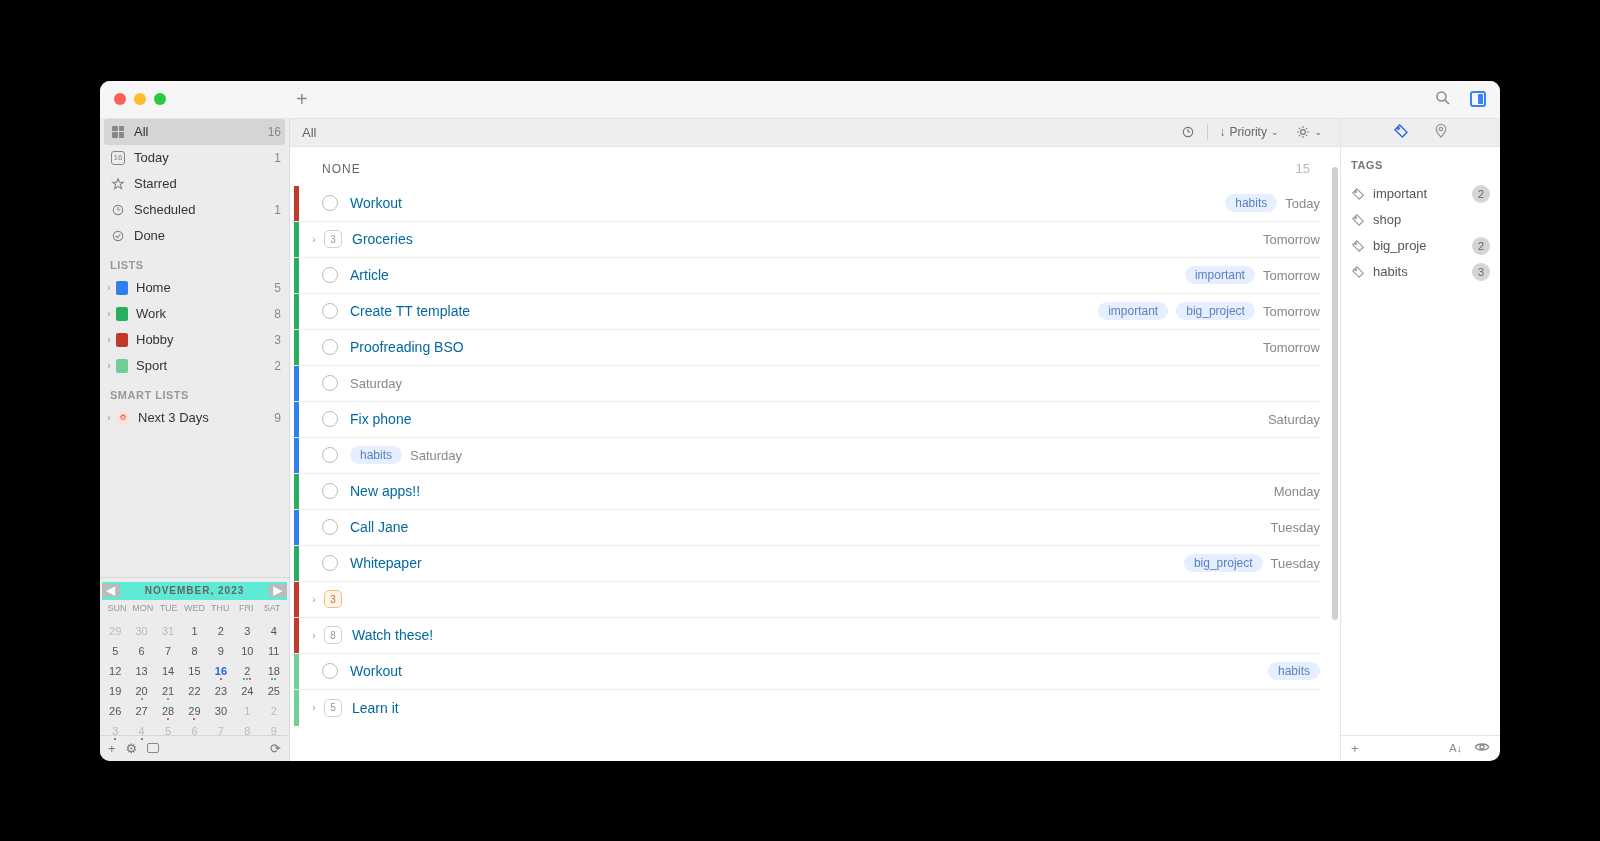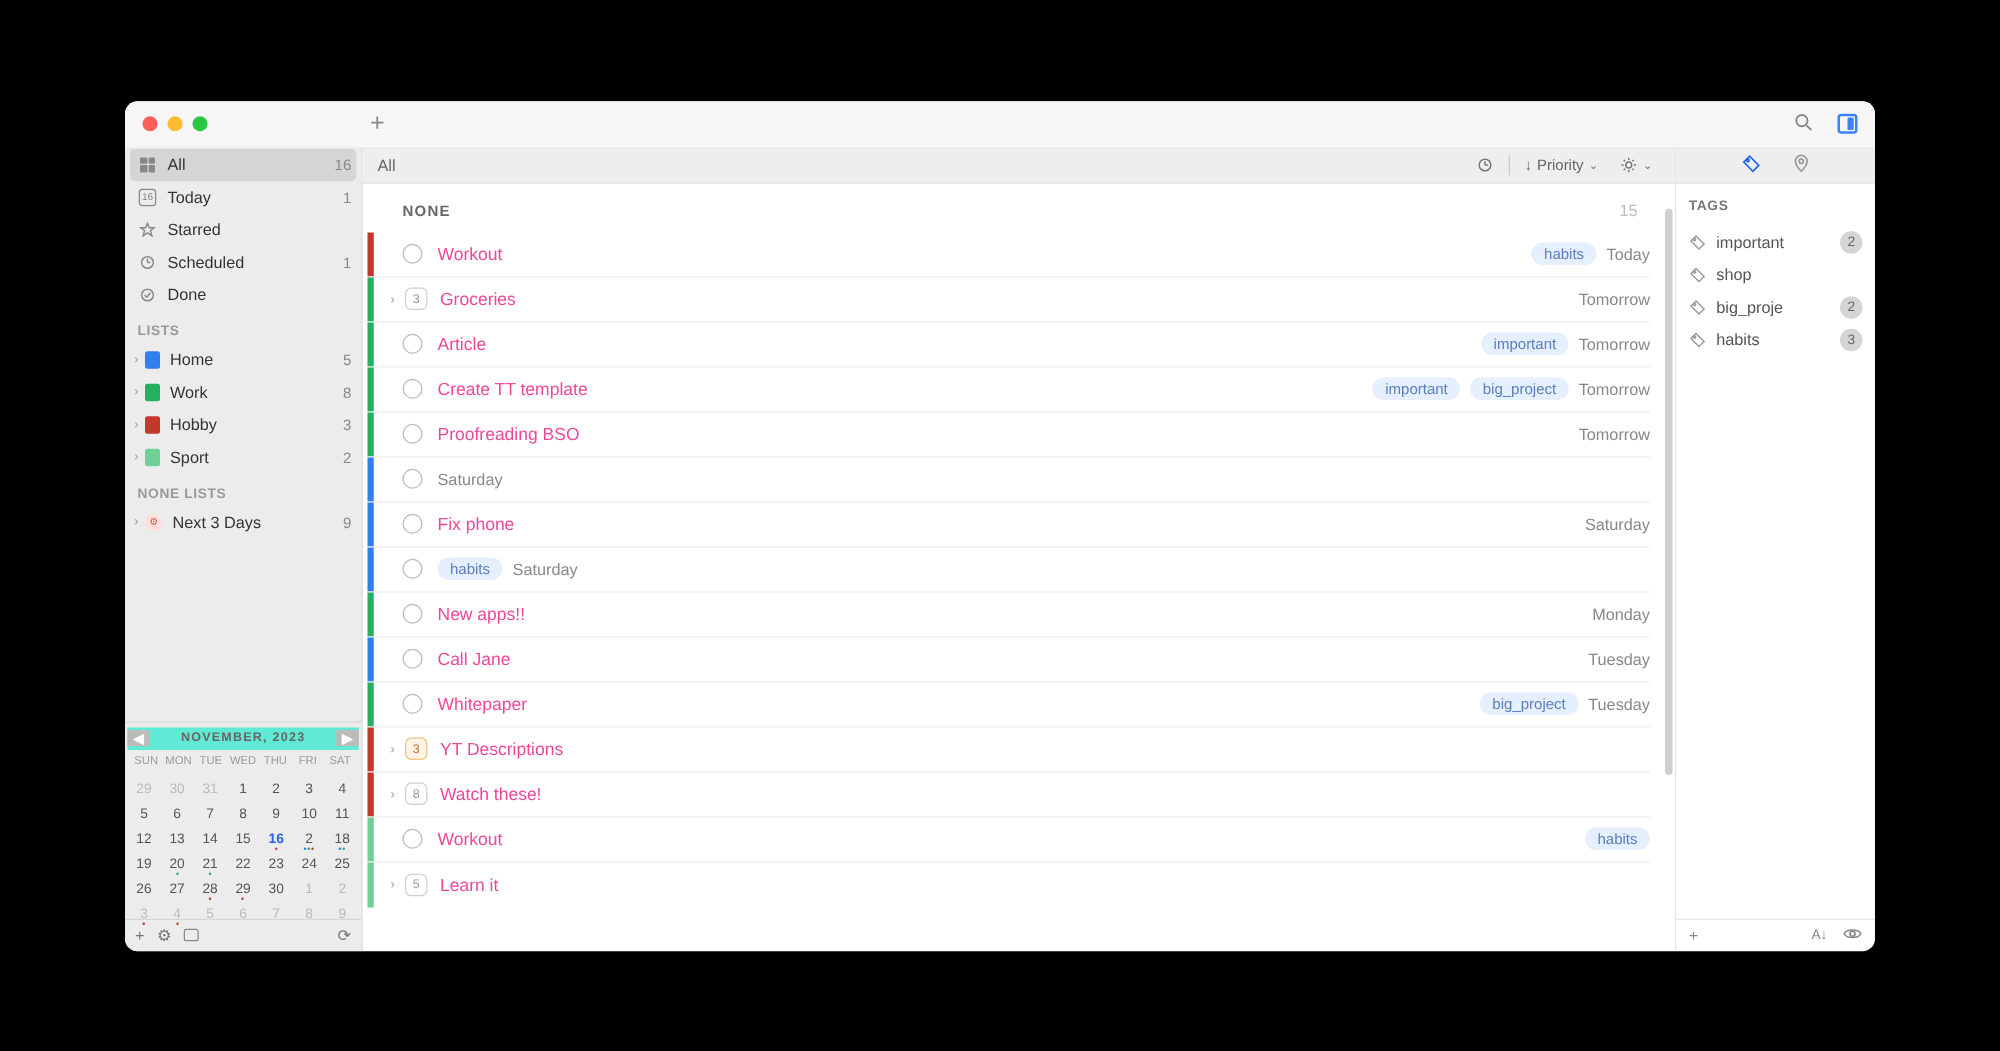--- a/index.html
+++ b/index.html
@@ -106,21 +106,21 @@
     padding: 0 12px; border-bottom:1px solid #e3e3e3; color:#666; font-size:13px;
     gap:8px;
   }
   .mh-right { margin-left:auto; display:flex; align-items:center; gap:6px;}
   .mh-btn { display:flex; align-items:center; gap:4px; padding:2px 6px; border-radius:4px; cursor:pointer; color:#666; font-size:12px;}
   .mh-btn svg{ width:14px; height:14px; stroke:#777; fill:none; stroke-width:2;}
   .mh-sep { width:1px; height:16px; background:#ccc; }
 
   .tasks { flex:1; overflow-y:auto; padding:14px 20px 20px 4px; position:relative;}
   .section-head { display:flex; align-items:baseline; padding: 0 10px 10px 28px; }
-  .section-title { font-size:12px; font-weight:700; letter-spacing:1px; color:#666;}
+  .section-title { font-size:12px; font-weight:400; letter-spacing:1px; color:#666;}
   .section-count { margin-left:auto; color:#bbb; font-size:13px; font-weight:400;}
 
   .task {
     display:flex; align-items:center;
     height:36px;
     border-bottom:1px solid #eee;
     position:relative;
     padding-left: 28px;
   }
   .task:last-child{ border-bottom:none; }
@@ -129,21 +129,21 @@
   .task .check {
     width:16px; height:16px; border:1.5px solid #bbb; border-radius:50%;
     margin-right:12px; flex-shrink:0;
   }
   .task .subcount {
     width:18px; height:18px; border:1px solid #d0d0d0; border-radius:5px;
     font-size:10px; display:flex; align-items:center; justify-content:center;
     margin-right:10px; color:#999; background:#fff; flex-shrink:0;
   }
   .task .subcount.warm{ background:#fff4e6; border-color:#f0c080; color:#c07030;}
-  .task .title { flex:1; font-size:14px; color:#ec4899; white-space:nowrap; overflow:hidden; text-overflow:ellipsis;}
+  .task .title { flex:1; font-size:14px; color:#0369a1; white-space:nowrap; overflow:hidden; text-overflow:ellipsis;}
   .task .meta { display:flex; align-items:center; gap:8px; color:#888; font-size:13px;}
   .pill { background:#e6efff; color:#5a7fbf; padding:2px 10px; border-radius:10px; font-size:12px;}
   .main-scrollbar { width:6px; background:transparent; position:absolute; right:2px; top:20px; bottom:60px;}
   .main-scrollbar div{ width:6px; background:#cfcfcf; border-radius:3px; height:85%;}
 
   
   .rpanel { width:160px; border-left:1px solid #e5e5e5; display:flex; flex-direction:column;}
   .rp-tabs { height:28px; background:#eee; display:flex; align-items:center; justify-content:center; gap:24px; border-bottom:1px solid #e3e3e3;}
   .rp-tabs svg{ width:16px; height:16px; fill:none; stroke:#999; stroke-width:2;}
   .rp-tabs .active svg{ stroke:#2563eb;}
@@ -254,21 +254,21 @@
     <span>Hobby</span>
     <span class="sb-count">3</span>
             </div>
             <div class="list-row">
               <span class="disclosure">›</span>
     <span class="swatch" style="background:#6fcf97"></span>
     <span>Sport</span>
     <span class="sb-count">2</span>
             </div>
           </div>
-        <div class="sb-section">NONE LISTS</div>
+        <div class="sb-section">SMART LISTS</div>
         <div id="sb-smartlists">
             <div class="smartlist-row">
               <span class="disclosure">›</span>
     <span class="gear-badge">⚙</span>
     <span>Next 3 Days</span>
     <span class="sb-count">9</span>
             </div>
           </div>
       </div>
 
@@ -585,21 +585,20 @@
               <span class="title">Whitepaper</span>
      <span class="meta">
                 <span class="pill">big_project</span>
                 <span>Tuesday</span>
               </span>
             </div>
             <div class="task" style="padding-left: 14px;">
               <div class="stripe" style="background:#c0392b"></div>
               <span class="chev">›</span>
               <span class="subcount warm">3</span>
-              <span class="title">YT Descriptions</span>
      <span class="meta"></span>
             </div>
             <div class="task" style="padding-left: 14px;">
               <div class="stripe" style="background:#c0392b"></div>
               <span class="chev">›</span>
               <span class="subcount ">8</span>
               <span class="title">Watch these!</span>
      <span class="meta"></span>
             </div>
             <div class="task">

